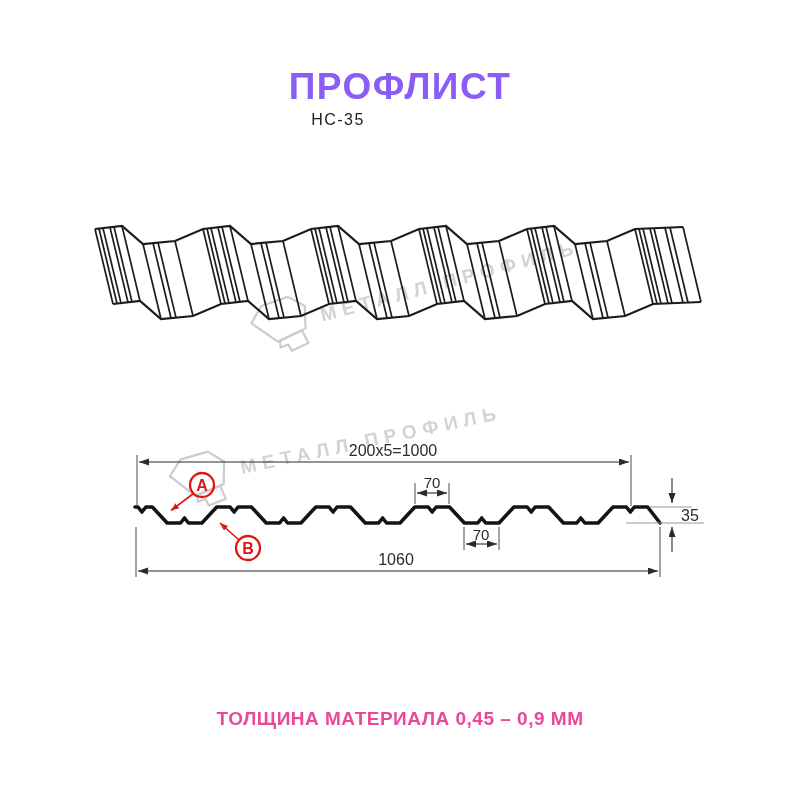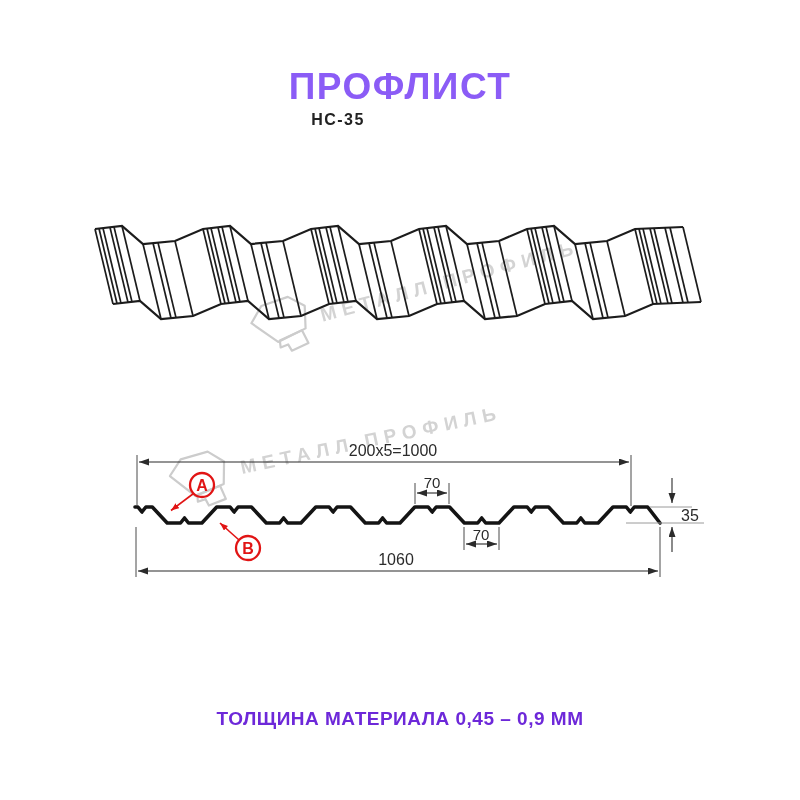--- a/index.html
+++ b/index.html
@@ -6,25 +6,25 @@
   .page{
     position:relative;width:800px;height:800px;background:#ffffff;
     font-family:"Liberation Sans",sans-serif;overflow:hidden;
   }
   .title{
     position:absolute;top:68px;left:0;width:800px;text-align:center;
     font-size:37px;line-height:37px;font-weight:700;letter-spacing:1.5px;color:#8b5cf6;
   }
   .subtitle{
     position:absolute;top:112px;left:0;width:676px;text-align:center;
-    font-size:16px;line-height:16px;font-weight:700;letter-spacing:1.5px;color:#222;
+    font-size:16px;line-height:16px;font-weight:400;letter-spacing:1.5px;color:#222;
   }
   .footer{
     position:absolute;top:709px;left:0;width:800px;text-align:center;
-    font-size:19px;line-height:19px;font-weight:600;letter-spacing:0.5px;color:#6d28d9;
+    font-size:19px;line-height:19px;font-weight:600;letter-spacing:0.5px;color:#ec4899;
   }
   svg{position:absolute;top:0;left:0;}
   .wm-text{font-size:19px;font-weight:700;letter-spacing:6px;fill:#d3d3d3;}
   .wm-logo{stroke:#cccccc;stroke-width:2.2;fill:none;stroke-linejoin:round;}
   .dim-line{stroke:#2b2b2b;stroke-width:1.1;fill:none;}
   .ext-line{stroke:#4a4a4a;stroke-width:1;fill:none;}
   .ref-line{stroke:#9a9a9a;stroke-width:1;fill:none;}
   .dim-text{font-size:16px;fill:#2b2b2b;}
   .dim-text-sm{font-size:15px;fill:#2b2b2b;}
   .red-circle{stroke:#e11414;stroke-width:2.3;fill:none;}

